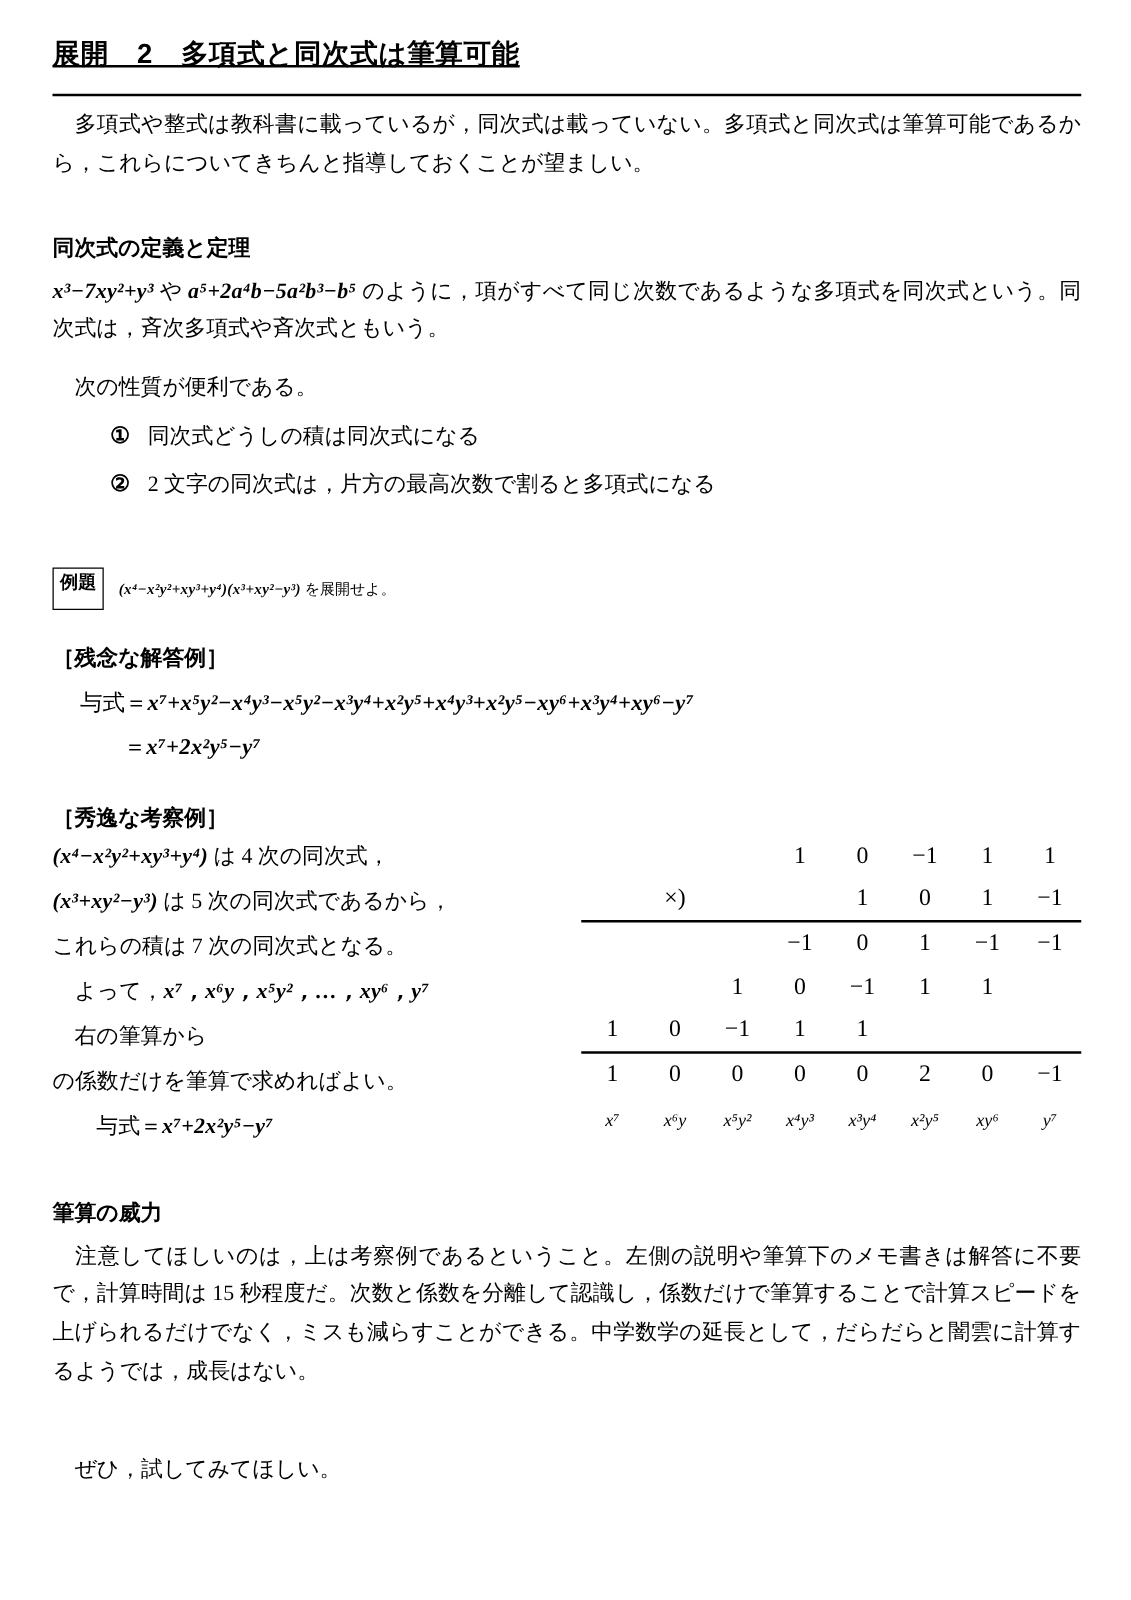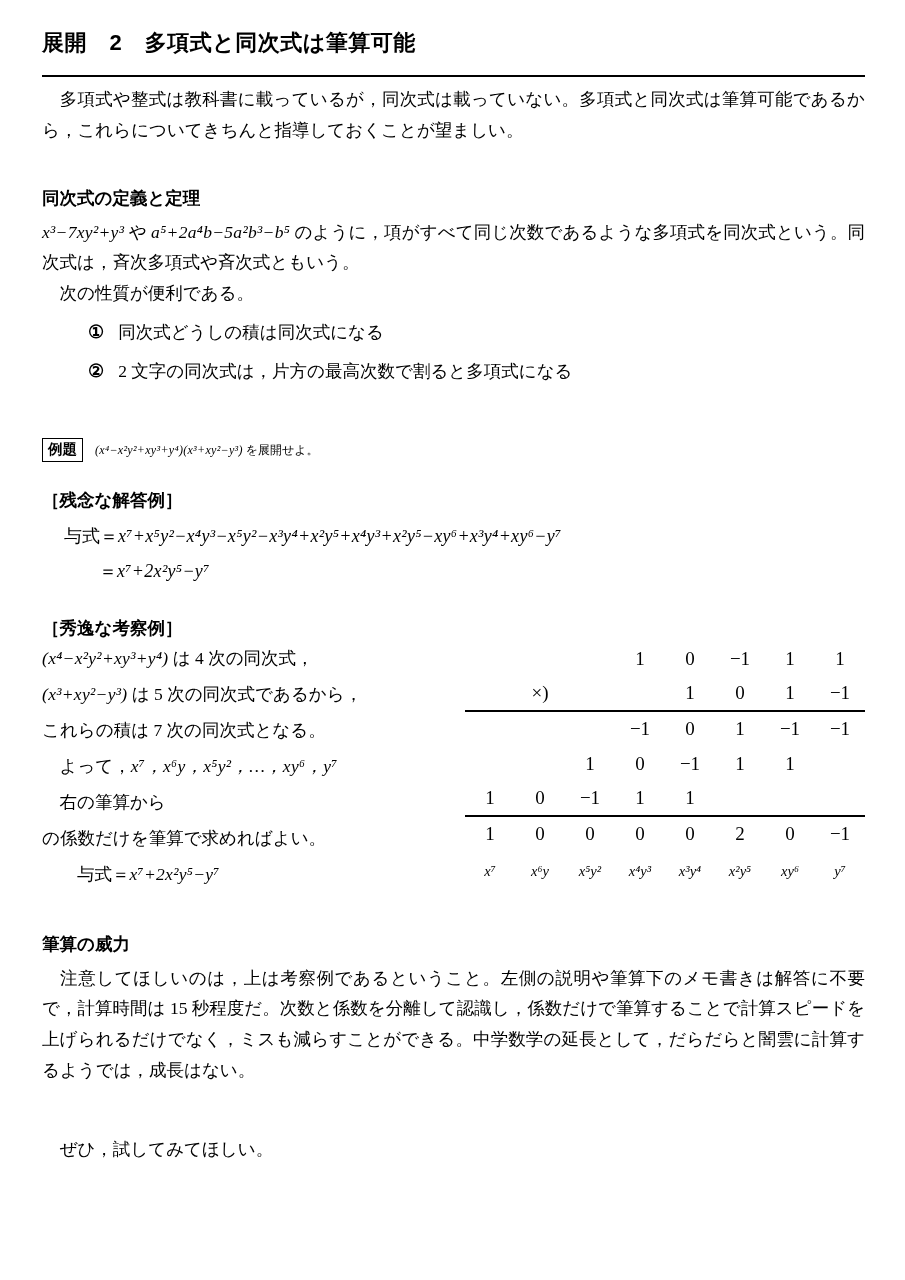--- a/index.html
+++ b/index.html
@@ -6,45 +6,45 @@
   html, body { background:#ffffff; }
   body {
     width:905px; height:1280px; overflow:hidden;
     color:#000; font-family:"Liberation Serif","DejaVu Serif",serif;
     font-size:17.5px;
   }
   .page { padding:28px 40px 0 42px; }
 
   .title {
     font-family:"Liberation Sans","DejaVu Sans",sans-serif;
-    font-size:22px; font-weight:700; letter-spacing:.5px;
+    font-size:22px; font-weight:700; letter-spacing:.5px;text-decoration:underline;
   }
   .title-rule { border:none; border-top:2px solid #000; margin-top:17px; }
 
   .sec {
     font-family:"Liberation Sans","DejaVu Sans",sans-serif;
     font-size:17.5px; font-weight:700; margin-top:24px;
   }
   .mt-lg { margin-top:40px; }
 
   .body { line-height:1.76; margin-top:7px; text-align:justify; }
-  .lead { margin-top:0; }
+  .lead { margin-top:16px; }
 
-  .math { font-style:italic; letter-spacing:.3px; }
+  .math { font-style:italic; letter-spacing:.3px;font-weight:bold; }
   .jt   { font-style:normal; }
 
   .list { margin-top:4px; }
   .list-item { padding-left:46px; line-height:2.15; }
   .circ { font-weight:700; margin-right:14px; font-size:18px; }
 
   .example-row { margin-top:48px; display:flex; align-items:center; }
   .example-box {
     font-family:Liberation Sans, sans-serif;
     font-size:14.5px; font-weight:700;
-    border:1.5px solid #000; padding:1px 5px 2px; margin-right:12px;
+    border:1.5px solid #000; padding:1px 5px 12px; margin-right:12px;
     flex:0 0 auto;
   }
   .example-prompt { font-size:12px; }
 
   .bracket-head {
     font-family:Liberation Sans, sans-serif;
     font-size:17.5px; font-weight:700; margin-top:26px;
   }
 
   .eq { font-size:18px; line-height:1.95; white-space:nowrap; }

